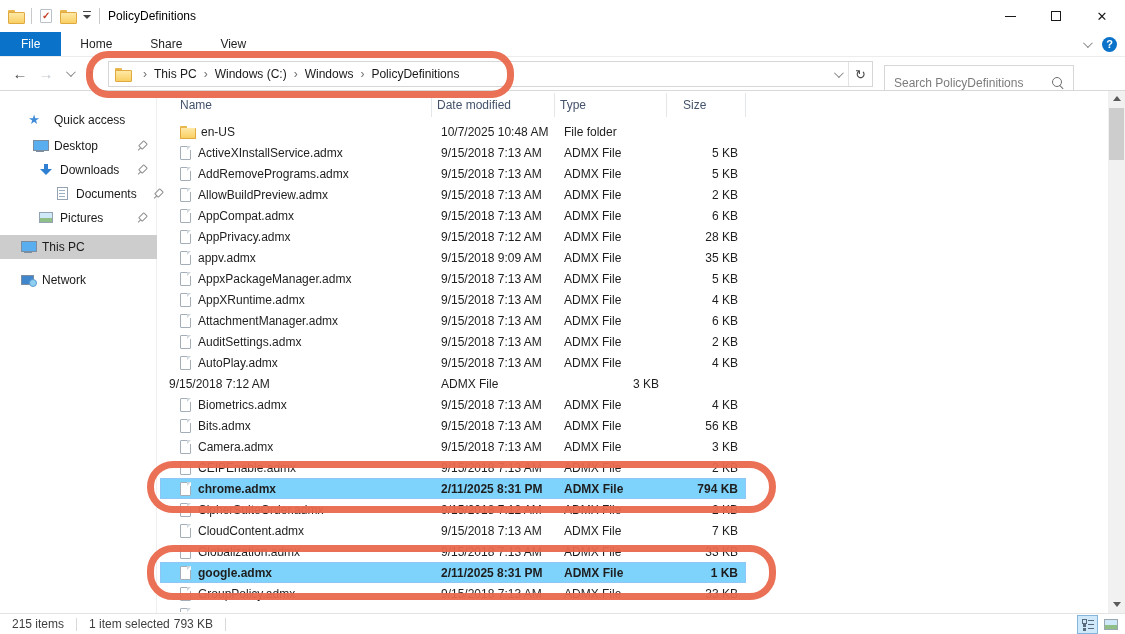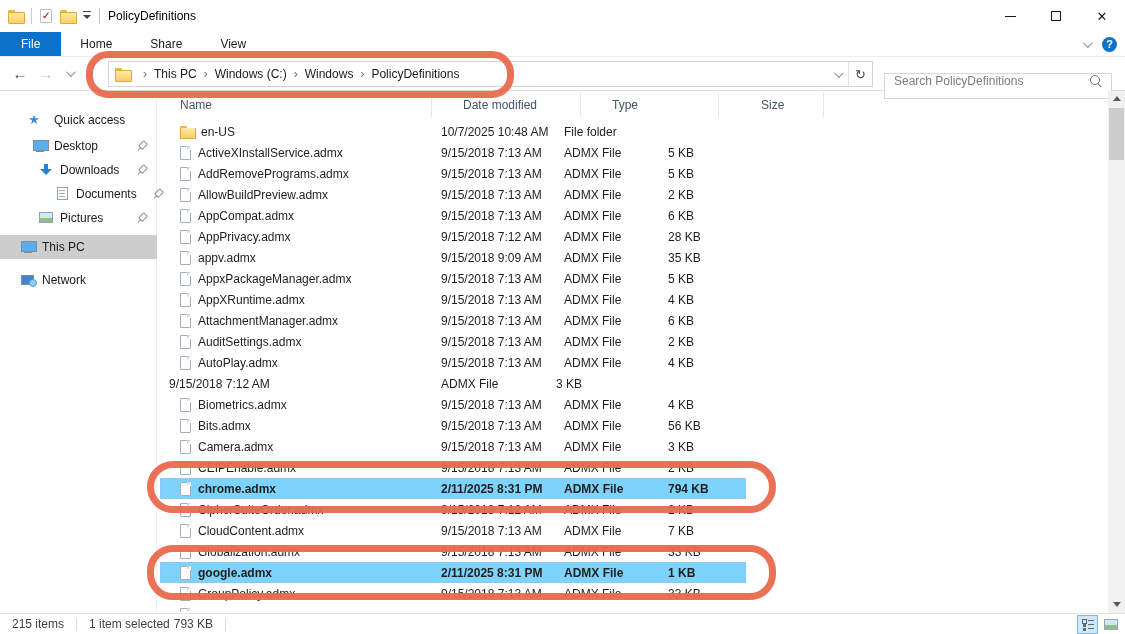--- a/index.html
+++ b/index.html
@@ -50,21 +50,21 @@
   .nav-recent { left:60px; width:18px; }
   .nav-up { left:80px; width:22px; color:#4a4a4a; }
   .breadcrumb-box { position:absolute; left:108px; top:4px; width:765px; height:26px; border:1px solid #d6d6d6; background:#fff; display:flex; align-items:center; }
   .bc-foldericon { margin:0 6px 0 6px; flex:0 0 auto; }
   .bc-seg { display:flex; align-items:center; }
   .bc-sep { color:#6f6f6f; padding:0 7px; font-size:12px; }
   .bc-label { color:#1a1a1a; white-space:nowrap; cursor:default; }
   .bc-right { margin-left:auto; display:flex; align-items:center; height:100%; }
   .bc-drop { width:22px; text-align:center; }
   .bc-refresh { width:24px; height:100%; border-left:1px solid #e3e3e3; display:flex; align-items:center; justify-content:center; color:#4a4a4a; font-size:13px; }
-  .search-box { position:absolute; left:884px; top:16px; width:228px; height:26px; border:1px solid #d6d6d6; background:#fff; display:flex; align-items:flex-start; }
+  .search-box { position:absolute; left:884px; top:8px; width:190px; height:26px; border:1px solid #d6d6d6; background:#fff; display:flex; align-items:flex-end; }
   .search-box input { flex:1; border:none; outline:none; font:12px "Liberation Sans",sans-serif; color:#1a1a1a; padding:0 4px 0 9px; min-width:0; background:transparent; }
   .search-box input::placeholder { color:#7c7c7c; opacity:1; }
   .mag-glyph { position:relative; width:14px; height:14px; margin-right:8px; flex:0 0 auto; }
   .mag-glyph::before { content:""; position:absolute; left:1px; top:1px; width:8px; height:8px; border:1px solid #6f6f6f; border-radius:50%; }
   .mag-glyph::after { content:""; position:absolute; left:9px; top:9px; width:5px; height:1px; background:#6f6f6f; transform:rotate(45deg); transform-origin:0 0; }
 
   
   .sidebar { position:absolute; top:91px; left:0; width:157px; height:522px; background:#fff; border-right:1px solid #efefef; }
   .nav-item { position:absolute; left:0; width:157px; height:21px; display:flex; align-items:center; cursor:default; }
   .nav-item .lbl { color:#1a1a1a; }
@@ -82,33 +82,33 @@
   .doc-glyph { position:relative; width:11px; height:13px; background:#fff; border:1px solid #94a3b3; }
   .doc-glyph::before { content:""; position:absolute; left:1px; top:2px; width:6px; height:1px; background:#9bb0c2; box-shadow:0 3px 0 #9bb0c2, 0 6px 0 #9bb0c2; }
   .pic-glyph { position:relative; width:14px; height:11px; border:1px solid #94a3b3; background:linear-gradient(#cfe9f8 55%, #8fbf87 55%); }
   .net-glyph { position:relative; width:14px; height:12px; }
   .net-glyph::before { content:""; position:absolute; left:0; top:1px; width:11px; height:8px; border:1px solid #7d8da0; background:#3f86cc; }
   .net-glyph::after { content:""; position:absolute; left:8px; top:5px; width:6px; height:6px; border-radius:50%; background:#8fd0f2; border:1px solid #5c9bd1; }
   .nav-ico { width:16px; display:flex; justify-content:center; flex:0 0 auto; }
 
   
   .list-header { position:absolute; top:93px; left:160px; width:586px; height:24px; display:grid;
-    grid-template-columns:272px 123px 112px 79px; color:#43536b;gap:26px; }
+    grid-template-columns:272px 123px 112px 79px; color:#43536b; }
   .hcell { display:flex; align-items:center; border-right:1px solid #e4e7ea; height:24px; cursor:default; }
   .hcell.name { padding-left:20px; }
   .hcell.date, .hcell.type { padding-left:5px; }
   .hcell.size { padding-left:16px; }
   .file-list { position:absolute; top:121px; left:160px; width:586px; height:491px; overflow:hidden; }
   .frow { position:relative; width:586px; height:21px; display:grid; grid-template-columns:272px 123px 112px 79px;
     align-items:center; border:1px solid transparent; cursor:default; }
   .frow.selected { background:#7dd3fc; border-color:#8ec6f5;font-weight:bold; }
   .c-name { display:flex; align-items:center; padding-left:19px; overflow:hidden; white-space:nowrap; }
   .c-name .txt { margin-left:7px; }
   .c-date, .c-type { padding-left:8px; white-space:nowrap; }
-  .c-size { text-align:left; padding-right:9px; white-space:nowrap; }
+  .c-size { text-align:right; padding-right:9px; white-space:nowrap; }
   .file-ico { position:relative; width:11px; height:14px; background:#fff; border:1px solid #a3aeb8; border-radius:1px; flex:0 0 auto; }
   .file-ico::after { content:""; position:absolute; right:-1px; top:-1px; width:0; height:0;
     border-top:4px solid #fff; border-left:4px solid #cfd6dc; transform:rotate(90deg); }
   .file-ico.folder { width:14px; height:12px; background:none; border:none; }
   .file-ico.folder::before { content:""; position:absolute; left:0; top:0; width:7px; height:4px; background:#e9b74d; border-radius:1px 1px 0 0; }
   .file-ico.folder::after { content:""; position:absolute; left:0; top:2px; width:14px; height:10px;
     background:linear-gradient(#ffe9a6,#f9cf63); border:1px solid #dfa93f; border-radius:1px; border-top:none; transform:none; }
 
   
   .scrollbar { position:absolute; top:91px; right:0; width:17px; height:522px; background:#f1f1f1; }

